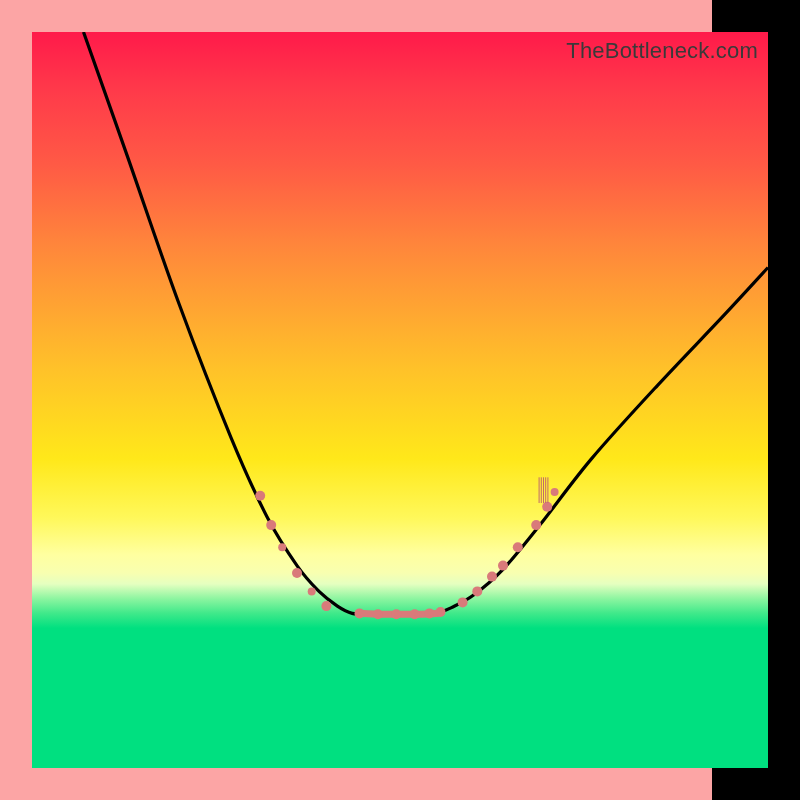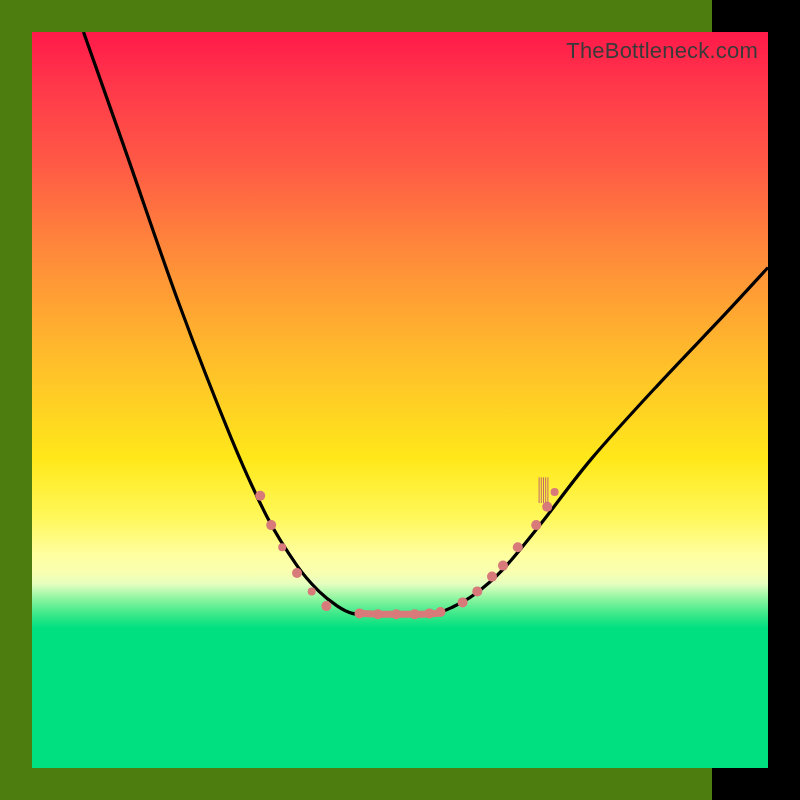--- a/index.html
+++ b/index.html
@@ -8,21 +8,21 @@
     width: 800px;
     height: 800px;
     overflow: hidden;
     background: #000;
     font-family: Arial, Helvetica, sans-serif;
   }
   .frame {
     position: relative;
     width: 712px;
     height: 800px;
-    background: #4d7c0f;
+    background: #fca5a5;
   }
   .plot {
     position: absolute;
     left: 32px;
     top: 32px;
     width: 736px;
     height: 736px;
     background: linear-gradient(to bottom,
       #ff1a4a 0%,
       #ff3a4a 8%,

